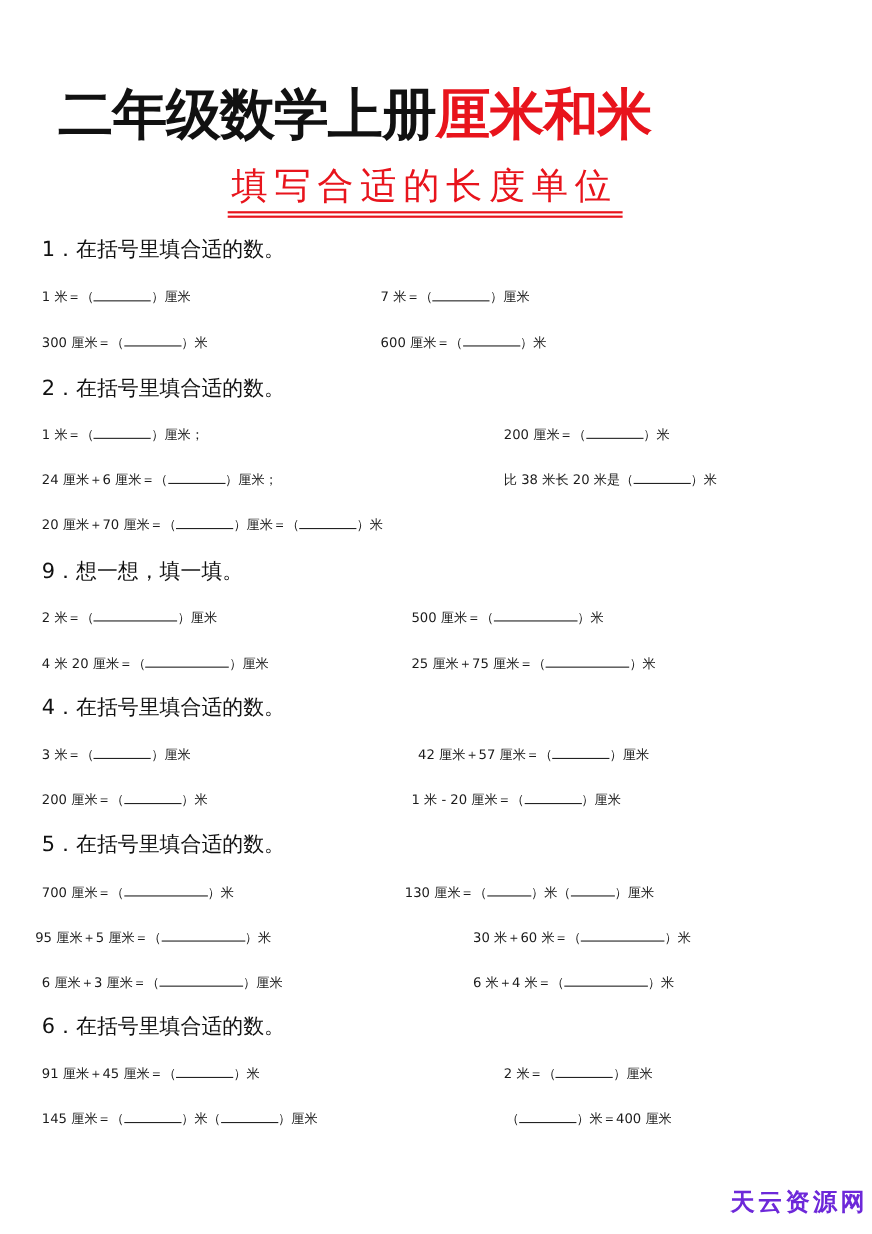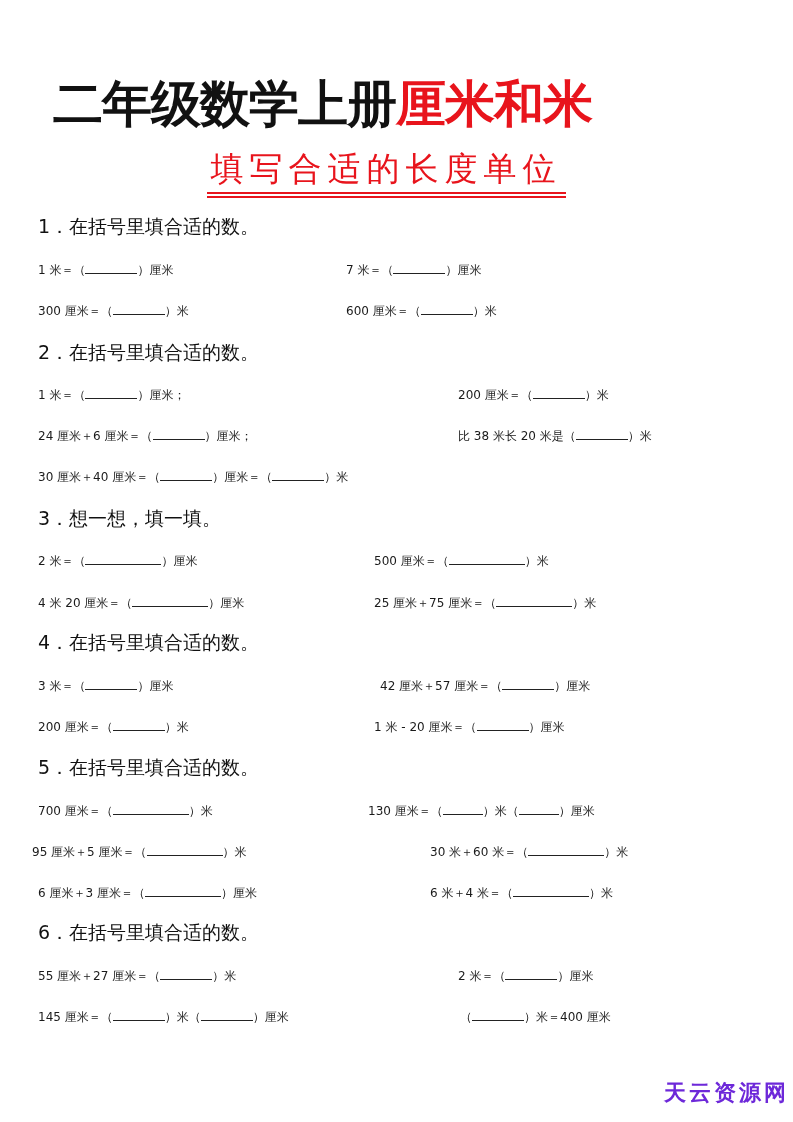--- a/index.html
+++ b/index.html
@@ -36,41 +36,41 @@
 <div class="row" style="top:255px;left:38px"><span>1 米＝（</span><span class="line w1"></span><span>）厘米</span></div>
 <div class="row" style="top:255px;left:346px"><span>7 米＝（</span><span class="line w1"></span><span>）厘米</span></div>
 <div class="row" style="top:296px;left:38px"><span>300 厘米＝（</span><span class="line w1"></span><span>）米</span></div>
 <div class="row" style="top:296px;left:346px"><span>600 厘米＝（</span><span class="line w1"></span><span>）米</span></div>
 
 <div class="section-title" style="top:340px">2．在括号里填合适的数。</div>
 <div class="row" style="top:380px;left:38px"><span>1 米＝（</span><span class="line w1"></span><span>）厘米；</span></div>
 <div class="row" style="top:380px;left:458px"><span>200 厘米＝（</span><span class="line w1"></span><span>）米</span></div>
 <div class="row" style="top:421px;left:38px"><span>24 厘米＋6 厘米＝（</span><span class="line w1"></span><span>）厘米；</span></div>
 <div class="row" style="top:421px;left:458px"><span>比 38 米长 20 米是（</span><span class="line w1"></span><span>）米</span></div>
-<div class="row" style="top:462px;left:38px"><span>30 厘米＋40 厘米＝（</span><span class="line w1"></span><span>）厘米＝（</span><span class="line w1"></span><span>）米</span></div>
+<div class="row" style="top:462px;left:38px"><span>20 厘米＋70 厘米＝（</span><span class="line w1"></span><span>）厘米＝（</span><span class="line w1"></span><span>）米</span></div>
 
-<div class="section-title" style="top:506px">3．想一想，填一填。</div>
+<div class="section-title" style="top:506px">9．想一想，填一填。</div>
 <div class="row" style="top:546px;left:38px"><span>2 米＝（</span><span class="line w2"></span><span>）厘米</span></div>
 <div class="row" style="top:546px;left:374px"><span>500 厘米＝（</span><span class="line w2"></span><span>）米</span></div>
 <div class="row" style="top:588px;left:38px"><span>4 米 20 厘米＝（</span><span class="line w2"></span><span>）厘米</span></div>
 <div class="row" style="top:588px;left:374px"><span>25 厘米＋75 厘米＝（</span><span class="line w2"></span><span>）米</span></div>
 
 <div class="section-title" style="top:630px">4．在括号里填合适的数。</div>
 <div class="row" style="top:671px;left:38px"><span>3 米＝（</span><span class="line w1"></span><span>）厘米</span></div>
 <div class="row" style="top:671px;left:380px"><span>42 厘米＋57 厘米＝（</span><span class="line w1"></span><span>）厘米</span></div>
 <div class="row" style="top:712px;left:38px"><span>200 厘米＝（</span><span class="line w1"></span><span>）米</span></div>
 <div class="row" style="top:712px;left:374px"><span>1 米 - 20 厘米＝（</span><span class="line w1"></span><span>）厘米</span></div>
 
 <div class="section-title" style="top:755px">5．在括号里填合适的数。</div>
 <div class="row" style="top:796px;left:38px"><span>700 厘米＝（</span><span class="line w2"></span><span>）米</span></div>
 <div class="row" style="top:796px;left:368px"><span>130 厘米＝（</span><span class="line w3"></span><span>）米（</span><span class="line w3"></span><span>）厘米</span></div>
 <div class="row" style="top:837px;left:32px"><span>95 厘米＋5 厘米＝（</span><span class="line w2"></span><span>）米</span></div>
 <div class="row" style="top:837px;left:430px"><span>30 米＋60 米＝（</span><span class="line w2"></span><span>）米</span></div>
 <div class="row" style="top:878px;left:38px"><span>6 厘米＋3 厘米＝（</span><span class="line w2"></span><span>）厘米</span></div>
 <div class="row" style="top:878px;left:430px"><span>6 米＋4 米＝（</span><span class="line w2"></span><span>）米</span></div>
 
 <div class="section-title" style="top:920px">6．在括号里填合适的数。</div>
-<div class="row" style="top:961px;left:38px"><span>55 厘米＋27 厘米＝（</span><span class="line w1"></span><span>）米</span></div>
+<div class="row" style="top:961px;left:38px"><span>91 厘米＋45 厘米＝（</span><span class="line w1"></span><span>）米</span></div>
 <div class="row" style="top:961px;left:458px"><span>2 米＝（</span><span class="line w1"></span><span>）厘米</span></div>
 <div class="row" style="top:1002px;left:38px"><span>145 厘米＝（</span><span class="line w1"></span><span>）米（</span><span class="line w1"></span><span>）厘米</span></div>
 <div class="row" style="top:1002px;left:460px"><span>（</span><span class="line w1"></span><span>）米＝400 厘米</span></div>
 
 <div class="watermark">天云资源网</div>
 
 </body></html>

